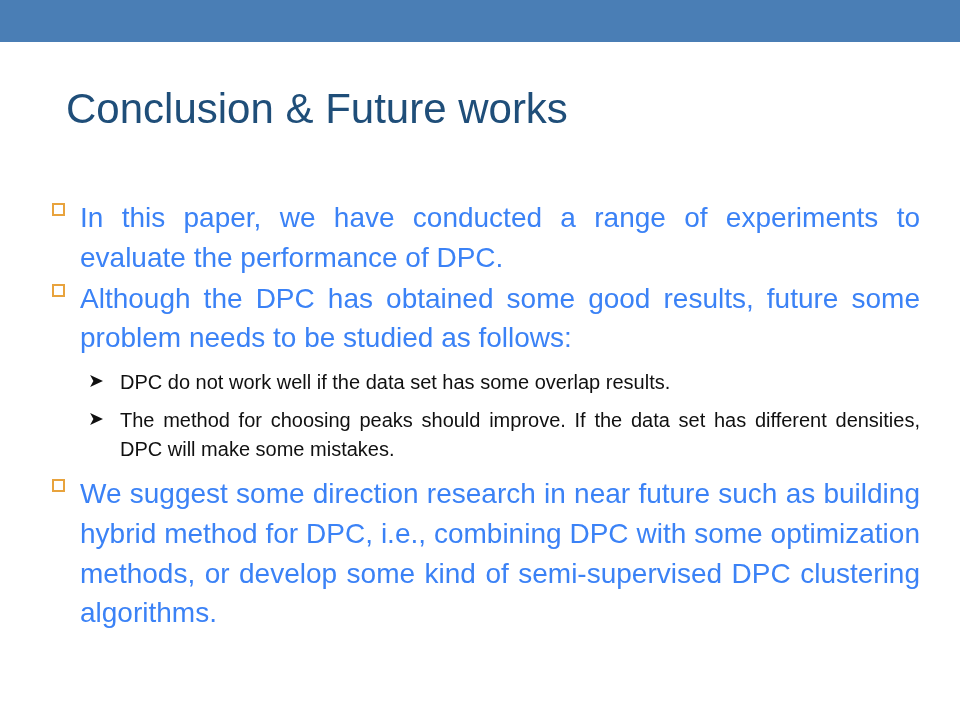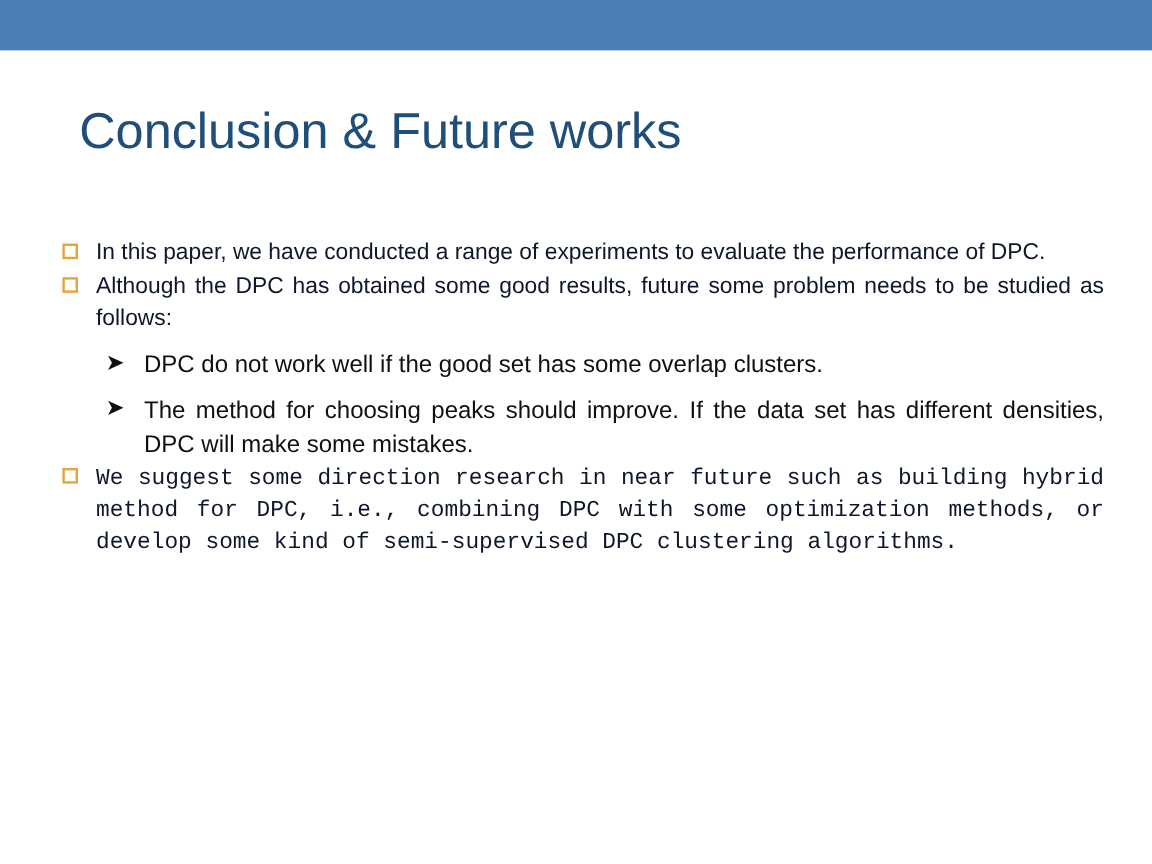--- a/index.html
+++ b/index.html
@@ -41,23 +41,23 @@
   }
   .body-area {
     position: absolute;
     left: 48px;
     top: 198px;
     width: 872px;
   }
   .l1 {
     position: relative;
     padding-left: 32px;
-    font-size: 19px;
+    font-size: 28px;
     line-height: 1.42;
-    color: #0f172a;
+    color: #3b82f6;
     text-align: justify;
     text-justify: inter-word;
     margin-bottom: 1px;
   }
   .l1 .bullet-sq {
     position: absolute;
     left: 4px;
     top: 5px;
     width: 13px;
     height: 13px;
@@ -76,22 +76,21 @@
   }
   .l2 .bullet-arrow {
     position: absolute;
     left: 40px;
     top: 0px;
     font-size: 19px;
     color: #101010;
     line-height: 1.42;
   }
   .gap-before {
-    margin-top: 0;
-    font-family: Liberation Mono, monospace;
+    margin-top: 11px;
   }
   .l1 > .txt, .l2 > .txt {
     display: block;
   }
 </style>
 </head>
 <body>
 
 <div class="slide">
 
@@ -106,21 +105,21 @@
       <span class="txt">In this paper, we have conducted a range of experiments   to evaluate the performance of DPC.</span>
     </div>
 
     <div class="l1">
       <span class="bullet-sq"></span>
       <span class="txt">Although the DPC has obtained some good results, future some problem needs to be studied as follows:</span>
     </div>
 
     <div class="l2">
       <span class="bullet-arrow">➤</span>
-      <span class="txt">DPC do not work well if the good set has some overlap clusters.</span>
+      <span class="txt">DPC do not work well if the data set has some overlap results.</span>
     </div>
 
     <div class="l2">
       <span class="bullet-arrow">➤</span>
       <span class="txt">The method for choosing peaks should improve. If the data set has different densities, DPC will make some mistakes.</span>
     </div>
 
     <div class="l1 gap-before">
       <span class="bullet-sq"></span>
       <span class="txt">We suggest some direction research in near future such as building hybrid method for DPC, i.e., combining DPC with some optimization methods, or develop some kind of semi-supervised DPC clustering algorithms.</span>

